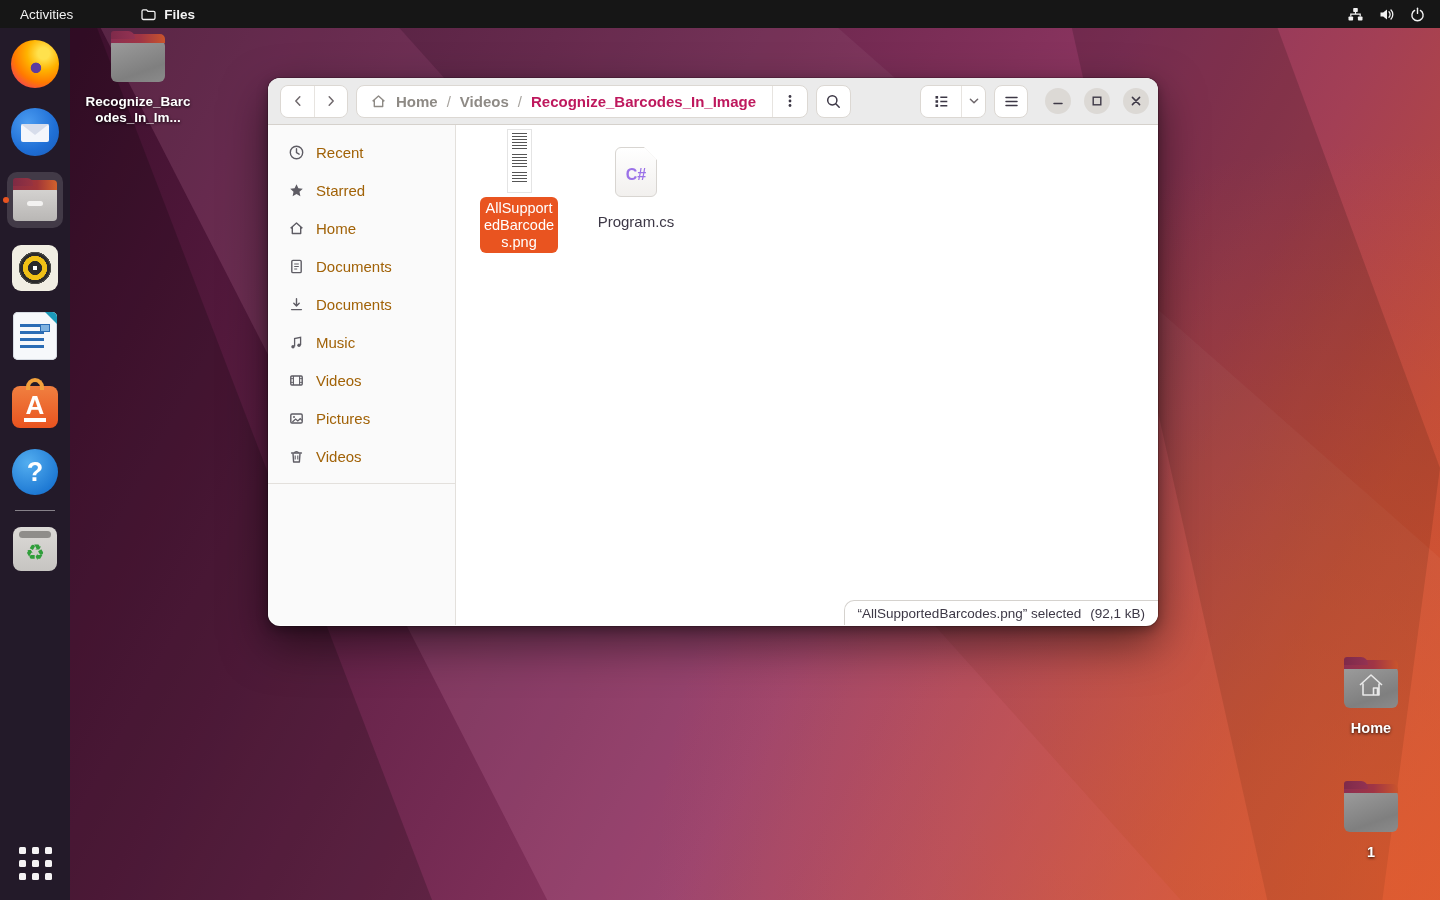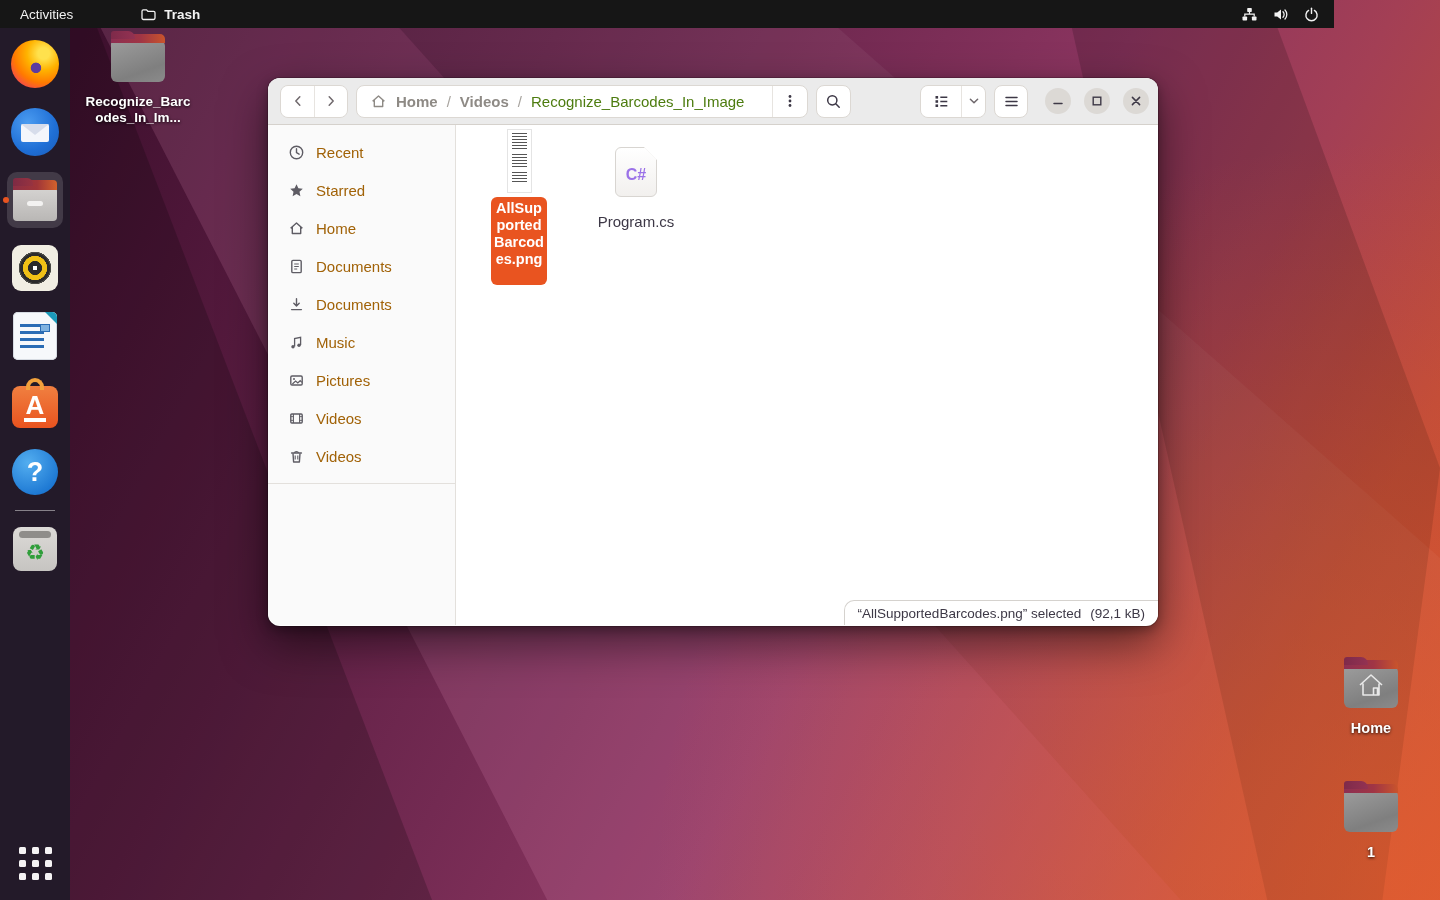--- a/index.html
+++ b/index.html
@@ -10,21 +10,21 @@
   .wallpaper { position:absolute; inset:0;
     background:linear-gradient(118deg,#350d28 0%,#4d1638 16%,#5e1f44 30%,#732a52 45%,#8c3560 60%,#a33f55 73%,#bb4a3c 86%,#cf5030 100%); }
   .wallpaper .facet { position:absolute; inset:0; }
   .facet.f1 { background:rgba(255,170,210,.14); clip-path:polygon(6% 0,26% 0,82% 100%,38% 100%); }
   .facet.f2 { background:rgba(0,0,0,.20); clip-path:polygon(0 0,6% 0,30% 100%,0 100%); }
   .facet.f3 { background:rgba(0,0,0,.16); clip-path:polygon(74% 0,88% 0,100% 52%,96% 100%,88% 100%); }
   .facet.f4 { background:radial-gradient(circle at 97% 98%, rgba(235,95,40,.55), rgba(235,95,40,0) 45%); }
   .facet.f5 { background:rgba(255,255,255,.05); clip-path:polygon(26% 0,56% 0,100% 62%,100% 100%,82% 100%); }
 
   
-  .topbar { position:absolute; left:0; top:0; width:1334px; height:28px; background:#161616; color:#f2f2f2;
+  .topbar { position:absolute; left:0; top:0; width:1440px; height:28px; background:#161616; color:#f2f2f2;
     display:flex; align-items:center; font-size:13.5px; z-index:50; }
   .tb-activities { margin-left:20px; }
   .tb-app { margin-left:67px; display:flex; align-items:center; gap:8px; font-weight:700; }
   .tb-right { margin-left:auto; display:flex; align-items:center; gap:14px; margin-right:14px; }
   .tb-icon svg { display:block; }
 
   
   .dock { position:absolute; left:0; top:28px; width:70px; height:872px; background:#231a29;
     display:flex; flex-direction:column; align-items:center; padding-top:12px; gap:20px; z-index:40; }
   .dock-item { position:relative; width:70px; height:48px; display:flex; justify-content:center; align-items:center; }
@@ -92,21 +92,21 @@
   .headerbar { height:47px; background:#ebebeb; border-bottom:1px solid #d5d1cc; border-radius:12px 12px 0 0;
     display:flex; align-items:center; padding:0 9px 0 12px; }
   .hb-btn { background:#fff; border:1px solid #dcd8d3; height:33px; display:flex; align-items:center; justify-content:center; }
   .nav-group { display:flex; border-radius:8px; overflow:hidden; border:1px solid #dcd8d3; height:33px; }
   .nav-group .nbtn { width:33px; height:100%; background:#fff; display:flex; align-items:center; justify-content:center; }
   .nav-group .nbtn + .nbtn { border-left:1px solid #e7e4e0; }
   .pathbar { margin-left:8px; width:452px; border-radius:8px; }
   .pathbar-main { flex:1; display:flex; align-items:center; gap:9px; padding:0 13px; font-size:15px; overflow:hidden; white-space:nowrap; }
   .crumb-dim { color:#8e8a85; font-weight:700; }
   .crumb-sep { color:#a7a39e; }
-  .crumb-cur { color:#4d7c0f; font-weight:400; }
+  .crumb-cur { color:#be185d; font-weight:700; }
   .path-kebab { width:35px; align-self:stretch; border-left:1px solid #e7e4e0; display:flex; align-items:center; justify-content:center; }
   .search-btn { margin-left:8px; width:35px; border-radius:8px; }
   .hb-spacer { flex:1; }
   .view-split { display:flex; border:1px solid #dcd8d3; border-radius:8px; overflow:hidden; height:33px; }
   .view-split .vbtn { background:#fff; display:flex; align-items:center; justify-content:center; }
   .view-split .vbtn.list { width:40px; }
   .view-split .vbtn.chev { width:24px; border-left:1px solid #e7e4e0; }
   .menu-btn { margin-left:8px; width:34px; border-radius:8px; }
   .winctl { display:flex; gap:13px; margin-left:17px; }
   .wc { width:26px; height:26px; border-radius:50%; background:#dcd9d5; display:flex; align-items:center; justify-content:center; }
@@ -117,22 +117,22 @@
     color:#a16207; font-size:15px; }
   .side-item svg { flex-shrink:0; }
   .side-sep { height:1px; background:#e3e0dc; margin:8px 0; }
   .files-pane { flex:1; background:#fff; padding:3px 0 0 24px; display:flex; align-items:flex-start; gap:39px; }
   .tile { width:78px; display:flex; flex-direction:column; align-items:center; }
   .thumb-barcode { width:23px; height:62px; margin-top:2px; background:#fff; box-shadow:0 0 0 1px #e4e4e4; position:relative; overflow:hidden; }
   .thumb-barcode .bars { position:absolute; left:4px; right:4px; top:3px; bottom:8px;
     background:repeating-linear-gradient(180deg, rgba(55,55,55,.85) 0 1px, rgba(0,0,0,0) 1px 3px); }
   .thumb-barcode .gap1 { position:absolute; left:0; right:0; top:20px; height:4px; background:#fff; }
   .thumb-barcode .gap2 { position:absolute; left:0; right:0; top:38px; height:4px; background:#fff; }
-  .sel-label { margin-top:5px; width:56px; background:#E95420; color:#fff; border-radius:6px; padding:3px 3px 17px;
-    font-size:14.5px; line-height:17px; text-align:center; word-break:break-all;font-weight:bold; }
+  .sel-label { margin-top:5px; width:78px; background:#E95420; color:#fff; border-radius:6px; padding:3px 3px 2px;
+    font-size:14.5px; line-height:17px; text-align:center; word-break:break-all; }
   .paper { width:42px; height:50px; margin-top:19px; background:linear-gradient(180deg,#ffffff,#f2f0ee); border:1px solid #d8d5d1;
     border-radius:6px; position:relative; display:flex; align-items:center; justify-content:center; }
   .paper .fold { position:absolute; right:-1px; top:-1px; width:0; height:0;
     border-left:13px solid transparent; border-top:13px solid #e3e0dc; border-radius:0 6px 0 0; }
   .paper .fold::after { content:''; position:absolute; left:-13px; top:-13px; width:0; height:0;
     border-left:13px solid transparent; border-top:13px solid #fff; }
   .paper .cs { color:#9b72e8; font-size:16px; font-weight:700; margin-top:6px; }
   .paper .txtlines { width:26px; height:28px; margin-top:4px;
     background:repeating-linear-gradient(180deg,#c9c6c2 0 2px, rgba(0,0,0,0) 2px 6px); }
   .file-label { margin-top:16px; width:86px; color:#3d3846; font-size:15px; line-height:18px; text-align:center; word-break:break-all; }
@@ -153,21 +153,21 @@
   </div>
 
   <div class="topbar">
     <span class="tb-activities">Activities</span>
     <span class="tb-app">
       <span class="tb-icon">
         <svg width="16" height="16" viewBox="0 0 16 16">
             <path d="M2 5.2c0-.8.6-1.4 1.4-1.4h3.1l1.4 1.5h5.7c.8 0 1.4.6 1.4 1.4v5.4c0 .8-.6 1.4-1.4 1.4H3.4c-.8 0-1.4-.6-1.4-1.4z" fill="none" stroke="#f2f2f2" stroke-width="1.3"></path>
           </svg>
       </span>
-      <span>Trash</span>
+      <span>Files</span>
     </span>
     <span class="tb-right">
       <span class="tb-icon">
         <svg width="17" height="17" viewBox="0 0 17 17">
             <g fill="#f2f2f2">
               <rect x="6.2" y="2" width="4.6" height="4" rx="0.8"></rect>
               <rect x="1.5" y="10.5" width="4.6" height="4" rx="0.8"></rect>
               <rect x="10.9" y="10.5" width="4.6" height="4" rx="0.8"></rect>
             </g>
             <path d="M8.5 6v2.2M3.8 10.5V8.2h9.4v2.3" fill="none" stroke="#f2f2f2" stroke-width="1.2"></path>
@@ -387,33 +387,33 @@
         <div class="side-item">
           <svg width="17" height="17" viewBox="0 0 17 17">
               <path d="M6.6 12.6V4.6l6-1.2v7.6" fill="none" stroke="#5e5c64" stroke-width="1.3"></path>
               <circle cx="5" cy="12.8" r="1.7" fill="#5e5c64"></circle>
               <circle cx="11" cy="11.2" r="1.7" fill="#5e5c64"></circle>
             </svg>
           <span>Music</span>
         </div>
         <div class="side-item">
           <svg width="17" height="17" viewBox="0 0 17 17">
+              <rect x="2.8" y="4" width="11.4" height="9" rx="1" fill="none" stroke="#5e5c64" stroke-width="1.4"></rect>
+              <path d="M5.4 4v9M11.6 4v9" stroke="#5e5c64" stroke-width="1.1"></path>
+              <path d="M2.8 6.6h2.6M2.8 10.4h2.6M11.6 6.6h2.6M11.6 10.4h2.6" stroke="#5e5c64" stroke-width="0.9"></path>
+            </svg>
+          <span>Videos</span>
+        </div>
+        <div class="side-item">
+          <svg width="17" height="17" viewBox="0 0 17 17">
               <rect x="2.8" y="4" width="11.4" height="9" rx="1.2" fill="none" stroke="#5e5c64" stroke-width="1.4"></rect>
               <circle cx="6" cy="7" r="1" fill="#5e5c64"></circle>
               <path d="m4.4 12 3.2-3 2.2 2 2.4-2.3 1.6 1.6" fill="none" stroke="#5e5c64" stroke-width="1.2"></path>
             </svg>
           <span>Pictures</span>
-        </div>
-        <div class="side-item">
-          <svg width="17" height="17" viewBox="0 0 17 17">
-              <rect x="2.8" y="4" width="11.4" height="9" rx="1" fill="none" stroke="#5e5c64" stroke-width="1.4"></rect>
-              <path d="M5.4 4v9M11.6 4v9" stroke="#5e5c64" stroke-width="1.1"></path>
-              <path d="M2.8 6.6h2.6M2.8 10.4h2.6M11.6 6.6h2.6M11.6 10.4h2.6" stroke="#5e5c64" stroke-width="0.9"></path>
-            </svg>
-          <span>Videos</span>
         </div>
         <div class="side-item">
           <svg width="17" height="17" viewBox="0 0 17 17">
               <path d="M3.6 5h9.8" stroke="#5e5c64" stroke-width="1.4" stroke-linecap="round"></path>
               <path d="M6.6 5c0-1.8 3.8-1.8 3.8 0" fill="none" stroke="#5e5c64" stroke-width="1.3"></path>
               <path d="M5 5.4 5.6 14h5.8L12 5.4" fill="none" stroke="#5e5c64" stroke-width="1.4" stroke-linejoin="round"></path>
               <path d="M7.2 7.5v4M9.8 7.5v4" stroke="#5e5c64" stroke-width="1.1"></path>
             </svg>
           <span>Videos</span>
         </div>

